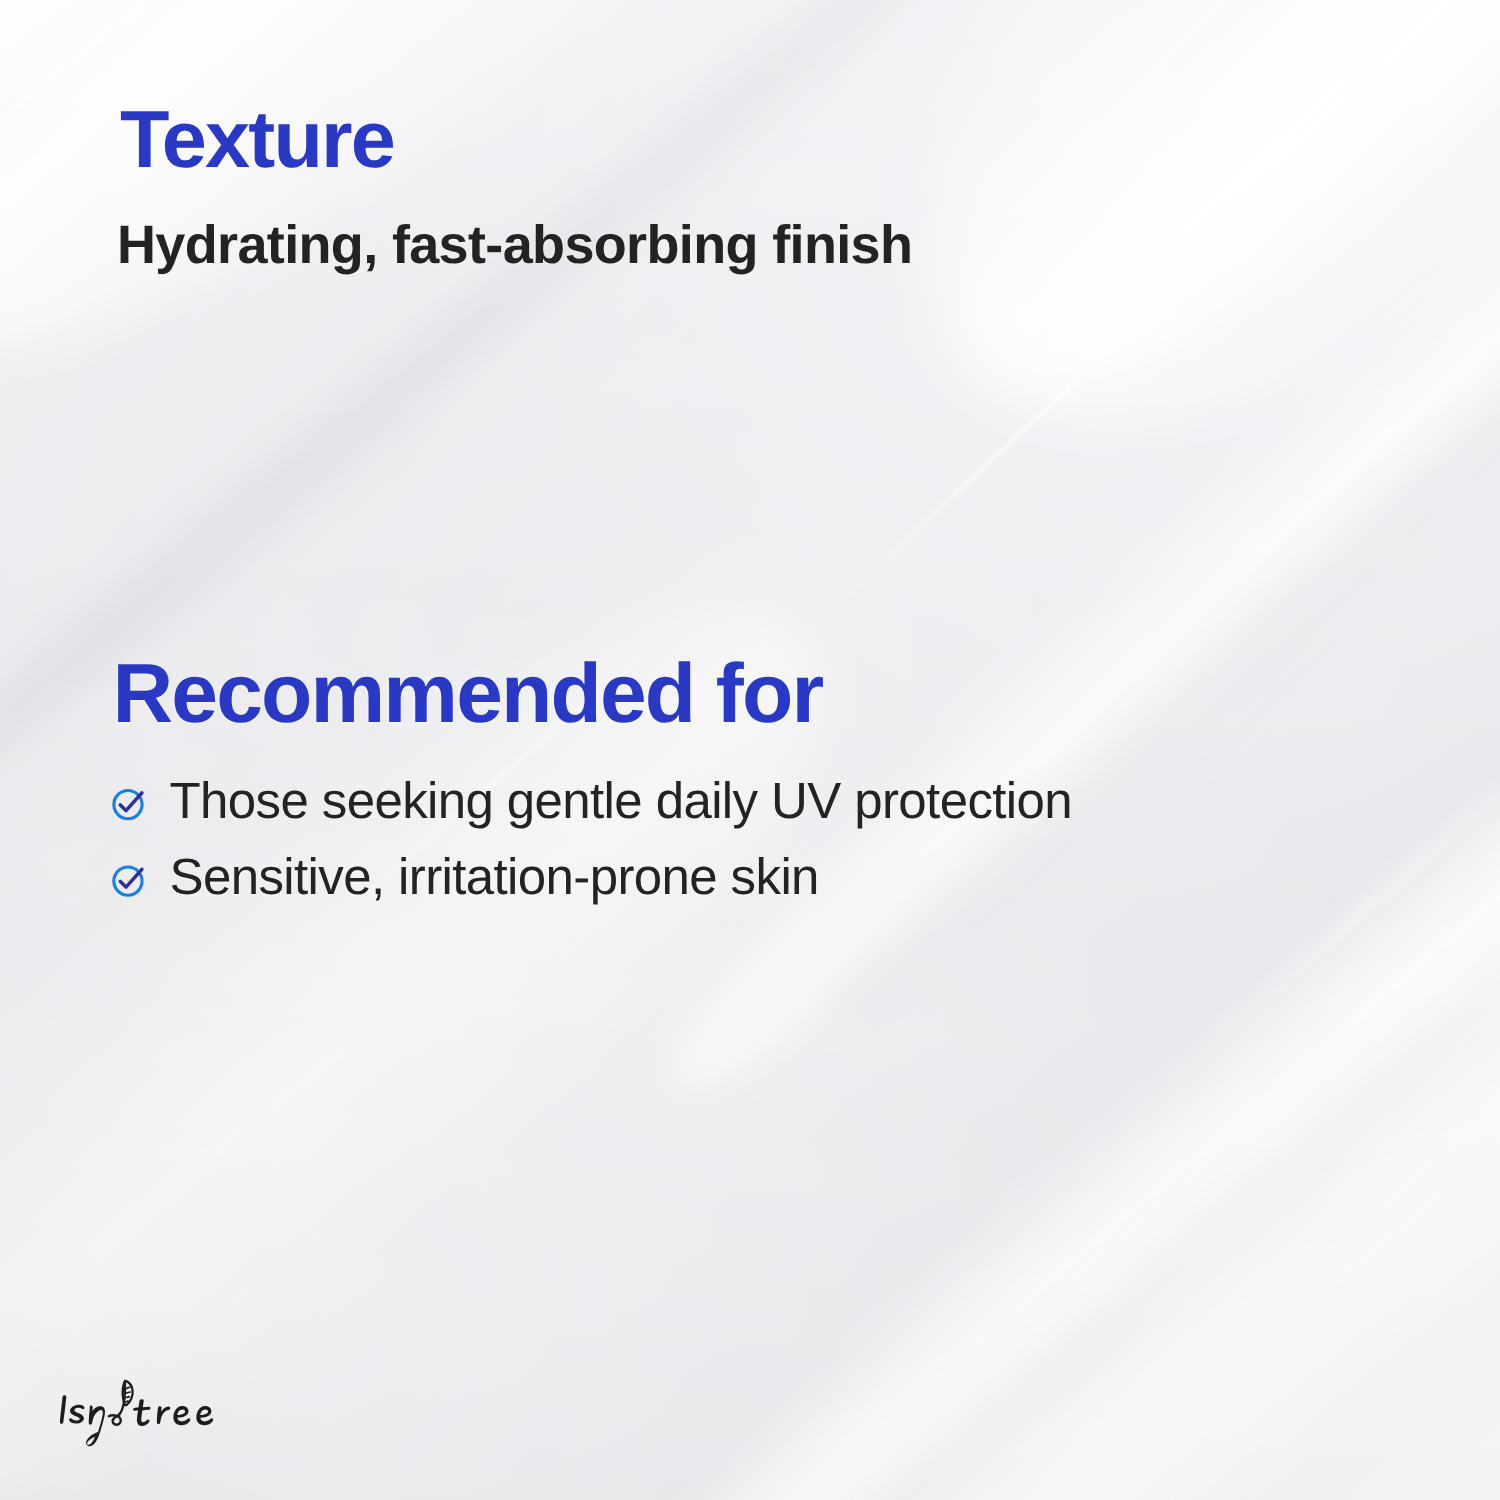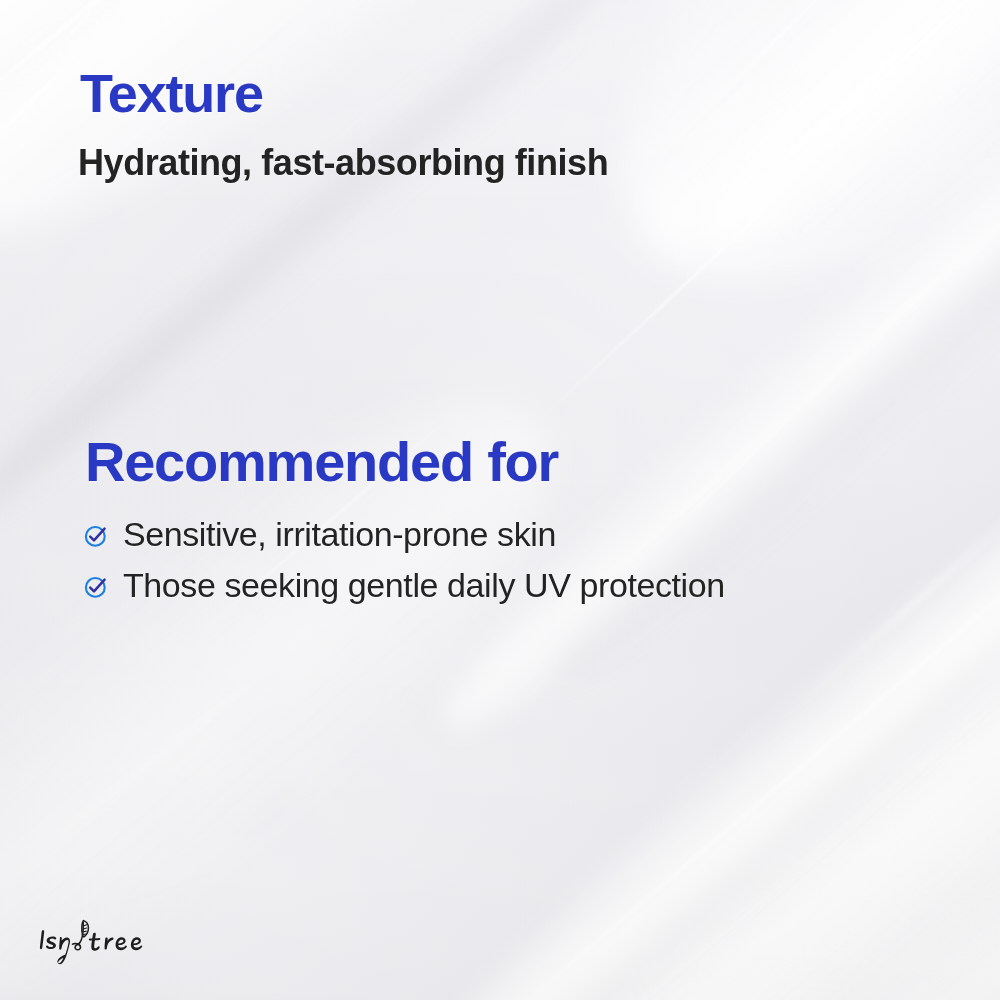--- a/index.html
+++ b/index.html
@@ -52,21 +52,21 @@
     position: absolute;
     pointer-events: none;
     border-radius: 50%;
     filter: blur(14px);
   }
 
   
   .content { position: absolute; inset: 0; }
 
   .block-texture { position: absolute; left: 80px; top: 66px; }
-  .block-recommend { position: absolute; left: 85px; top: 434px; }
+  .block-recommend { position: absolute; left: 75px; top: 434px; }
 
   .heading {
     color: #2a39c4;
     font-family: "Liberation Sans", sans-serif;
     font-weight: 700;
     letter-spacing: -0.022em;
     line-height: 1.0;
     margin: 0;
     white-space: nowrap;
     text-shadow: 0 1px 2px rgba(255,255,255,0.55);
@@ -217,30 +217,30 @@
       <h1 class="heading heading-recommend">Recommended for</h1>
 
       <ul class="bullet-list">
         <li class="bullet-item">
           <span class="bullet-icon">
             <svg viewBox="0 0 26 26" xmlns="http://www.w3.org/2000/svg">
               <circle cx="12.3" cy="13.4" r="9.4" fill="none" stroke="#1a7fe0" stroke-width="2.1"></circle>
               <path d="M7.2 13.6 L11.0 17.4 L21.6 5.6" fill="none" stroke="#2f2f9e" stroke-width="2.4" stroke-linecap="round" stroke-linejoin="round"></path>
             </svg>
           </span>
-          <span class="bullet-text">Sensitive, irritation-prone skin</span>
+          <span class="bullet-text">Those seeking gentle daily UV protection</span>
         </li>
         <li class="bullet-item">
           <span class="bullet-icon">
             <svg viewBox="0 0 26 26" xmlns="http://www.w3.org/2000/svg">
               <circle cx="12.3" cy="13.4" r="9.4" fill="none" stroke="#1a7fe0" stroke-width="2.1"></circle>
               <path d="M7.2 13.6 L11.0 17.4 L21.6 5.6" fill="none" stroke="#2f2f9e" stroke-width="2.4" stroke-linecap="round" stroke-linejoin="round"></path>
             </svg>
           </span>
-          <span class="bullet-text">Those seeking gentle daily UV protection</span>
+          <span class="bullet-text">Sensitive, irritation-prone skin</span>
         </li>
       </ul>
     </div>
 
     <div class="logo">
       <svg viewBox="0 0 138 50" xmlns="http://www.w3.org/2000/svg">
         <g fill="#1d1d1d">
 
           <path d="M4.0 14.5 c1.2 -0.6 2.4 -0.3 2.2 1.2 c-0.5 5.5 -1.3 11.0 -2.0 16.4
                    c-0.2 1.3 -1.9 1.6 -2.2 0.2 c-0.2 -1.0 0.5 -6.0 1.0 -10.6

